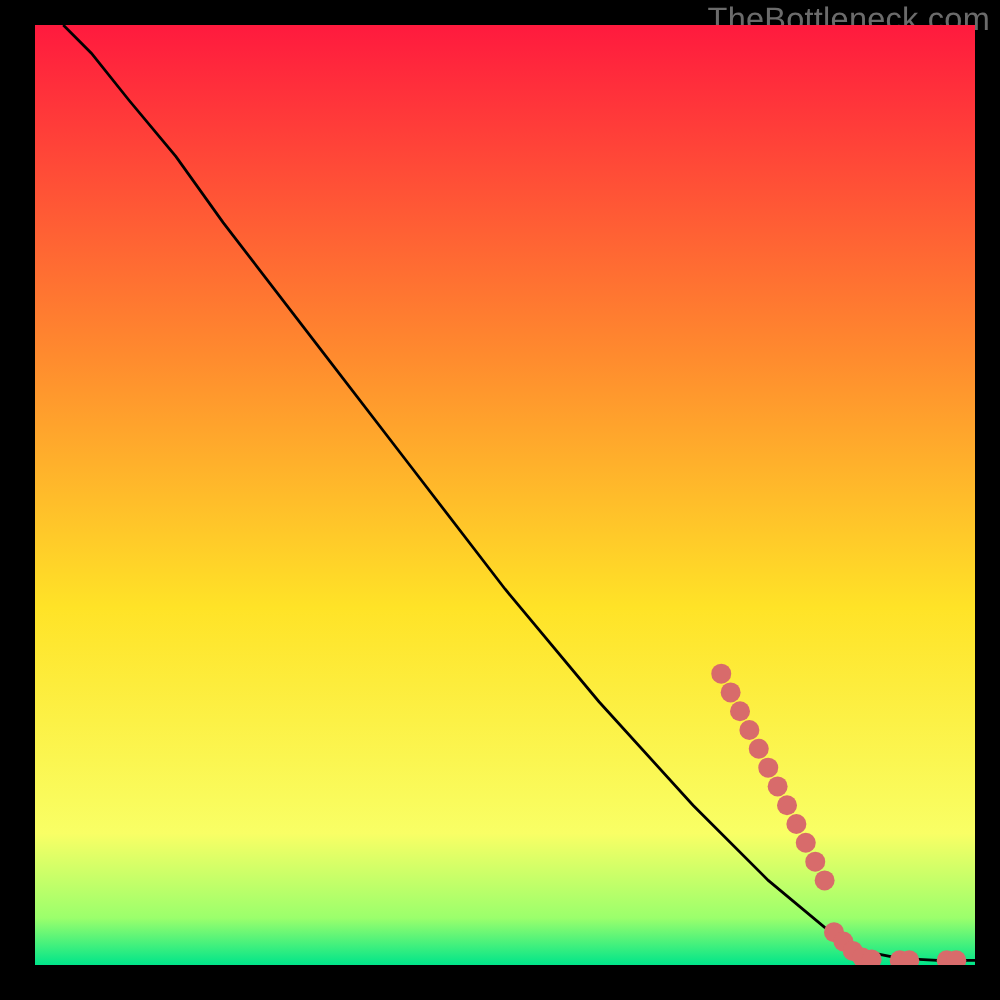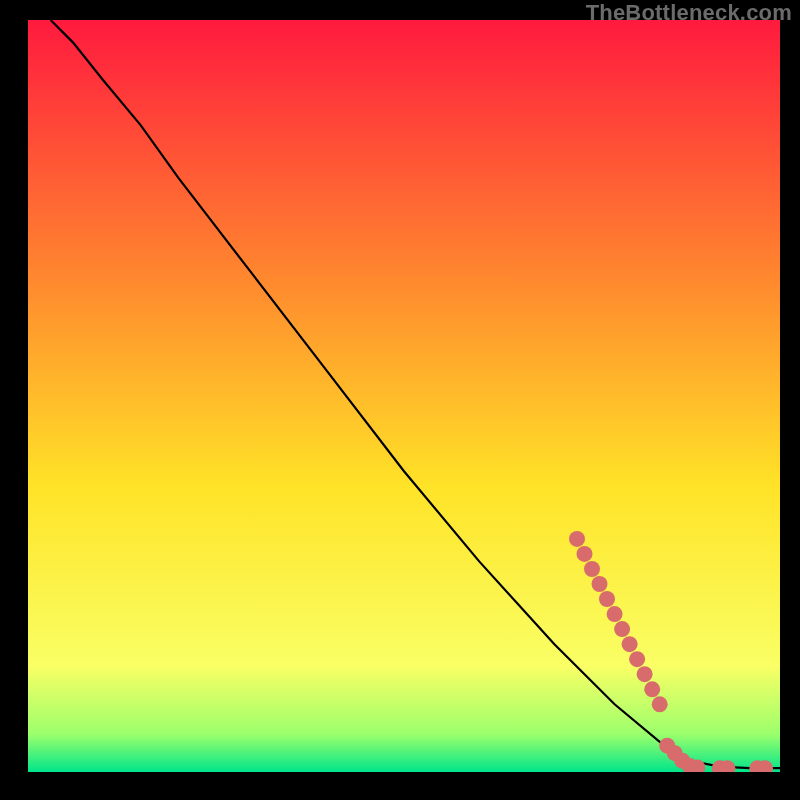--- a/index.html
+++ b/index.html
@@ -24,22 +24,22 @@
     left: 0;
     top: 0;
     width: 752px;
     height: 752px;
   }
   .watermark {
     position: absolute;
     top: 0px;
     right: 8px;
     color: #6b6b6b;
-    font-size: 22px;
-    font-weight: 700;
+    font-size: 26px;
+    font-weight: 400;
     letter-spacing: 0.2px;
   }
   svg { display: block; }
 </style>
 </head>
 <body>
 
 <div class="watermark">TheBottleneck.com</div>
 
 <div class="frame">

